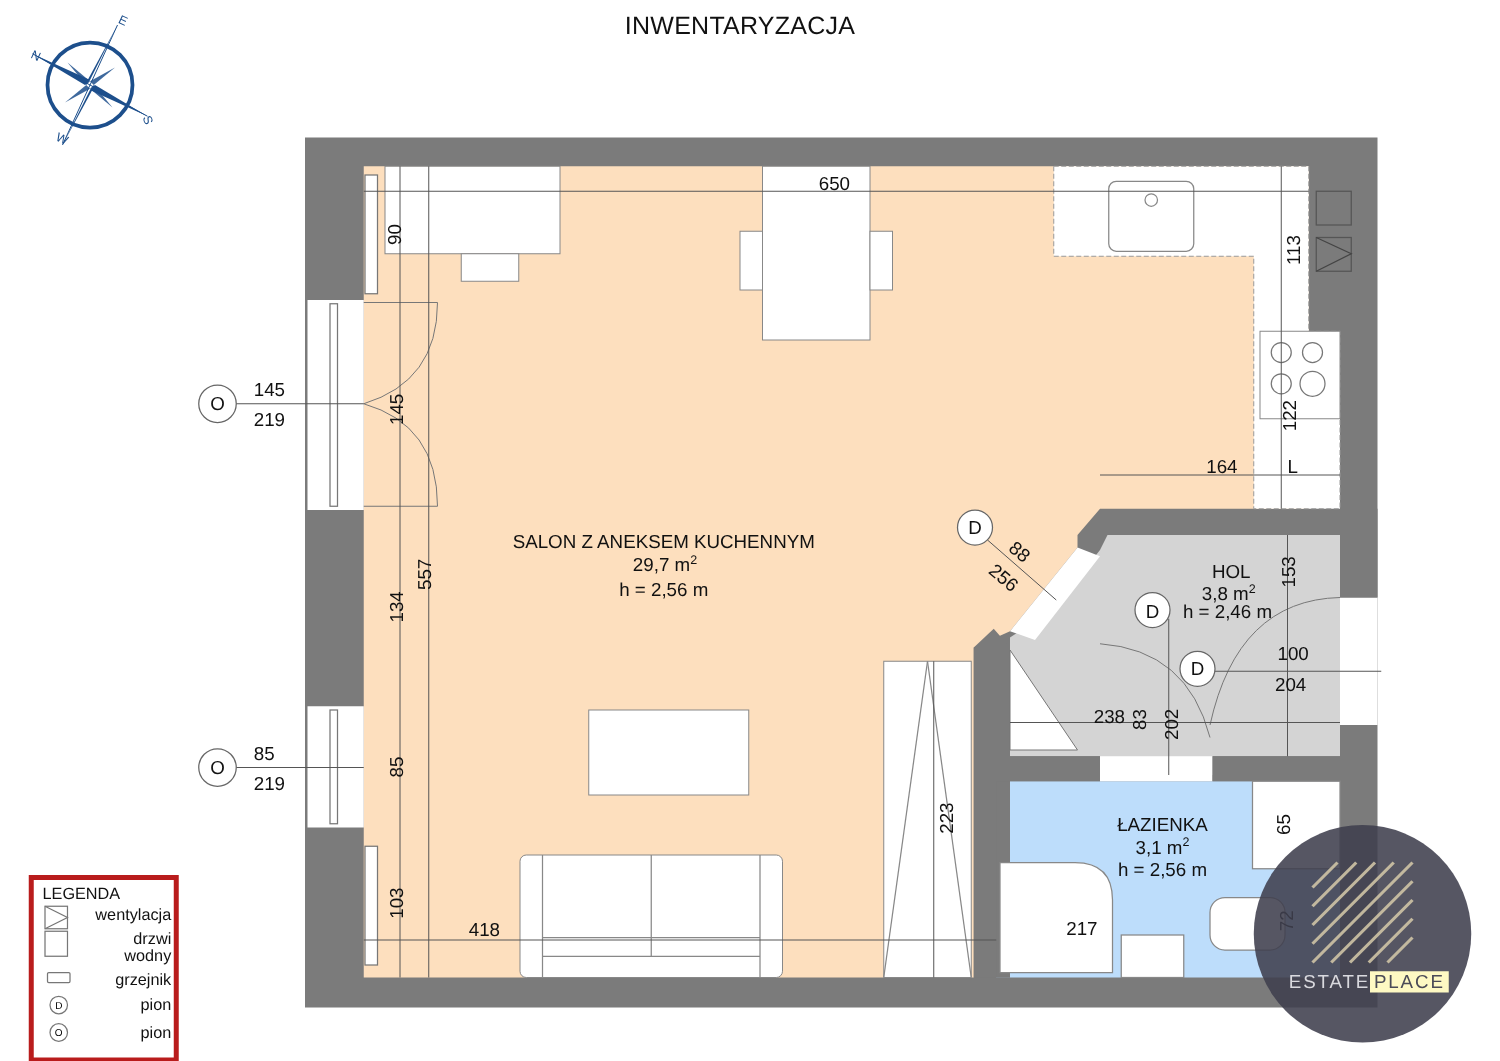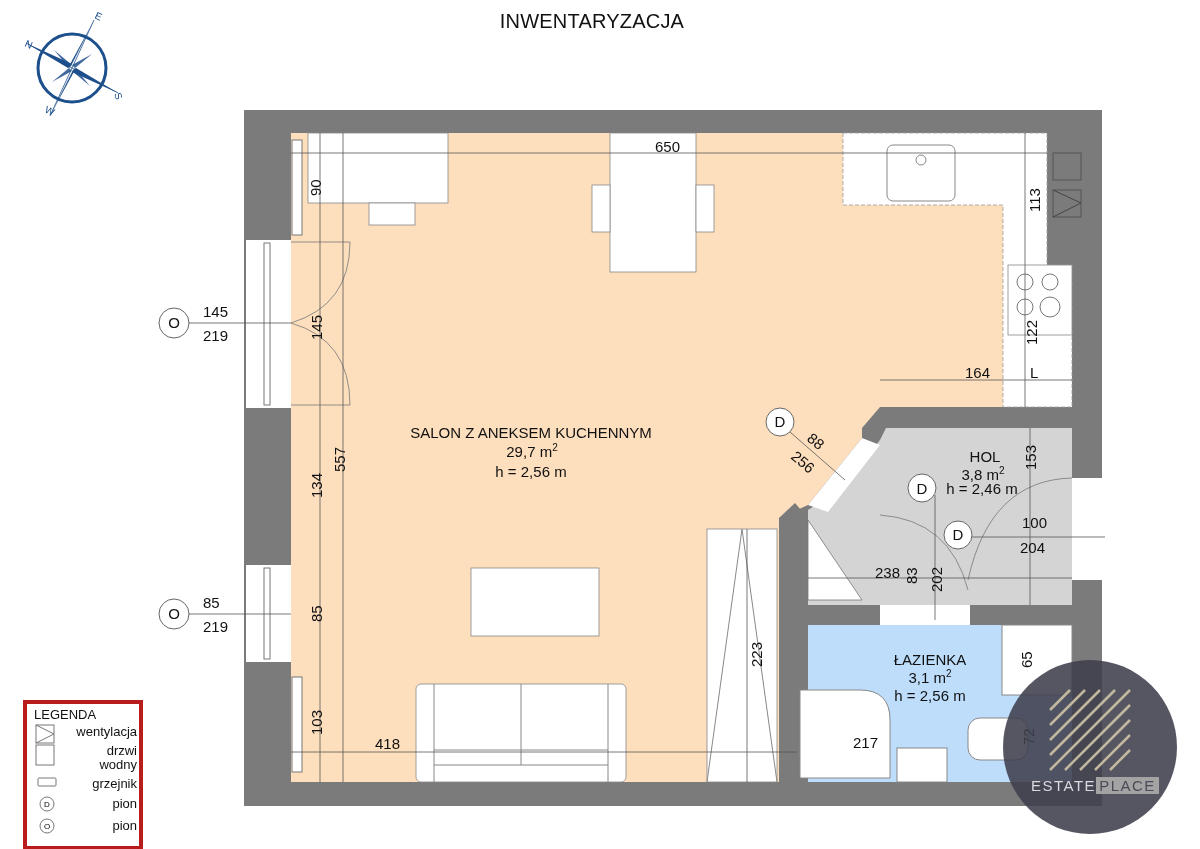--- a/index.html
+++ b/index.html
@@ -7,21 +7,21 @@
   .title { position:absolute; left:0; top:10px; width:1184px; text-align:center; font-size:20px; color:#111; letter-spacing:0.2px; }
   svg.plan { position:absolute; left:0; top:0; }
   .dim { font-family:"Liberation Sans", sans-serif; font-size:15px; fill:#111; }
   .room-label { font-family:"Liberation Sans", sans-serif; font-size:15px; fill:#111; }
   .legend { position:absolute; left:23px; top:700px; width:112px; height:142px; border:4px solid #b91c1c; background:#fff; }
   .legend-title { position:absolute; left:7px; top:3px; font-size:13px; color:#111; }
   .legend-item { position:absolute; left:0; width:112px; font-size:13px; color:#111; }
   .legend-item .lbl { position:absolute; left:40px; width:70px; text-align:right; }
   .legend-item .ico { position:absolute; left:8px; }
   .brand-text { position:absolute; left:1031px; top:777px; font-size:15px; letter-spacing:1.5px; color:#d9d9de; }
-  .brand-text .place { background:#a3a3a3; color:#4b4b57; padding:0 3px;text-align:right; }
+  .brand-text .place { background:#fef9c3; color:#4b4b57; padding:0 3px;text-align:right; }
 </style>
 </head>
 <body>
 
 <div class="title">INWENTARYZACJA</div>
 
 <svg class="plan" width="1200" height="849" viewBox="0 0 1200 849">
 
   <g transform="translate(72,68)">
     <circle r="34" fill="none" stroke="#1d4f8c" stroke-width="3"></circle>

